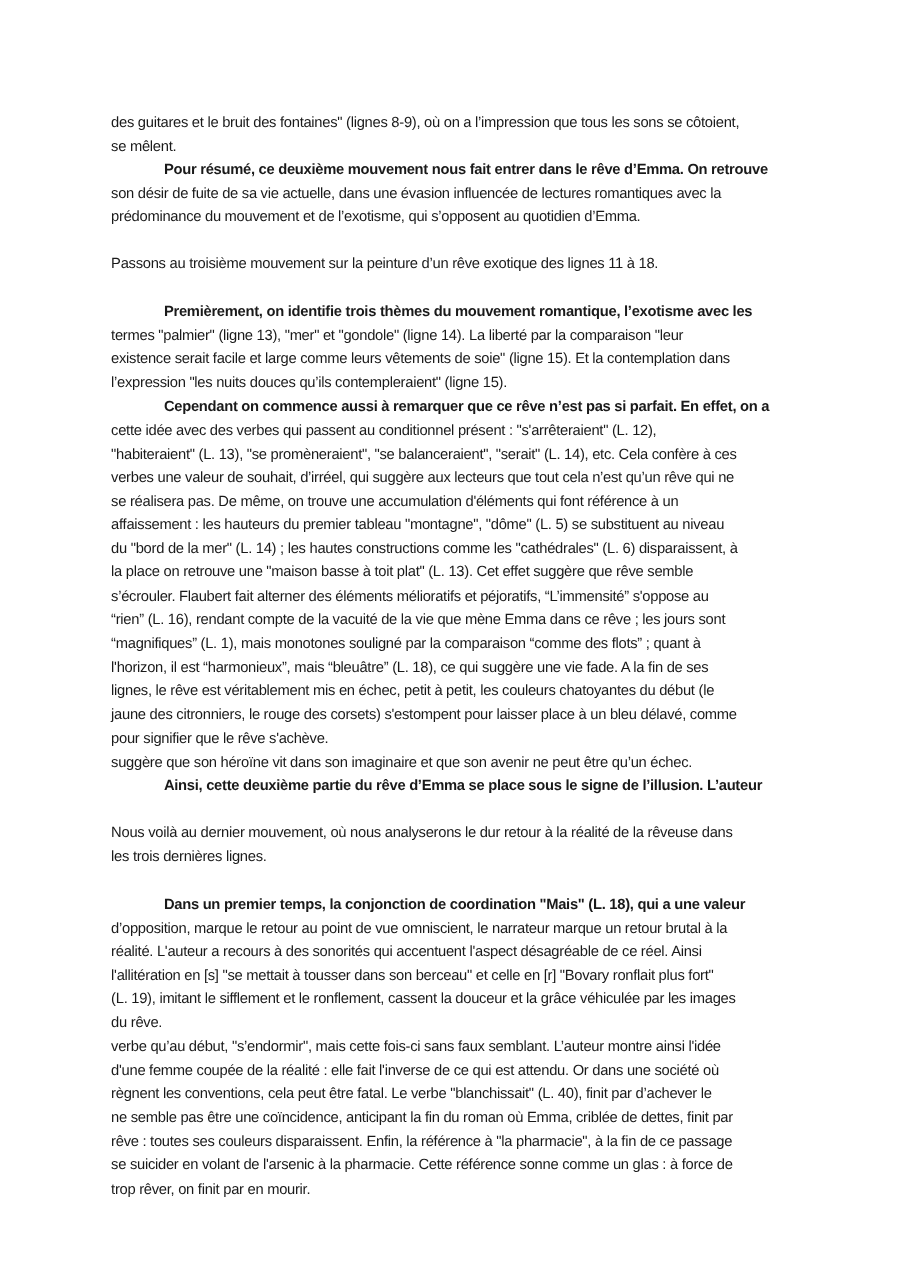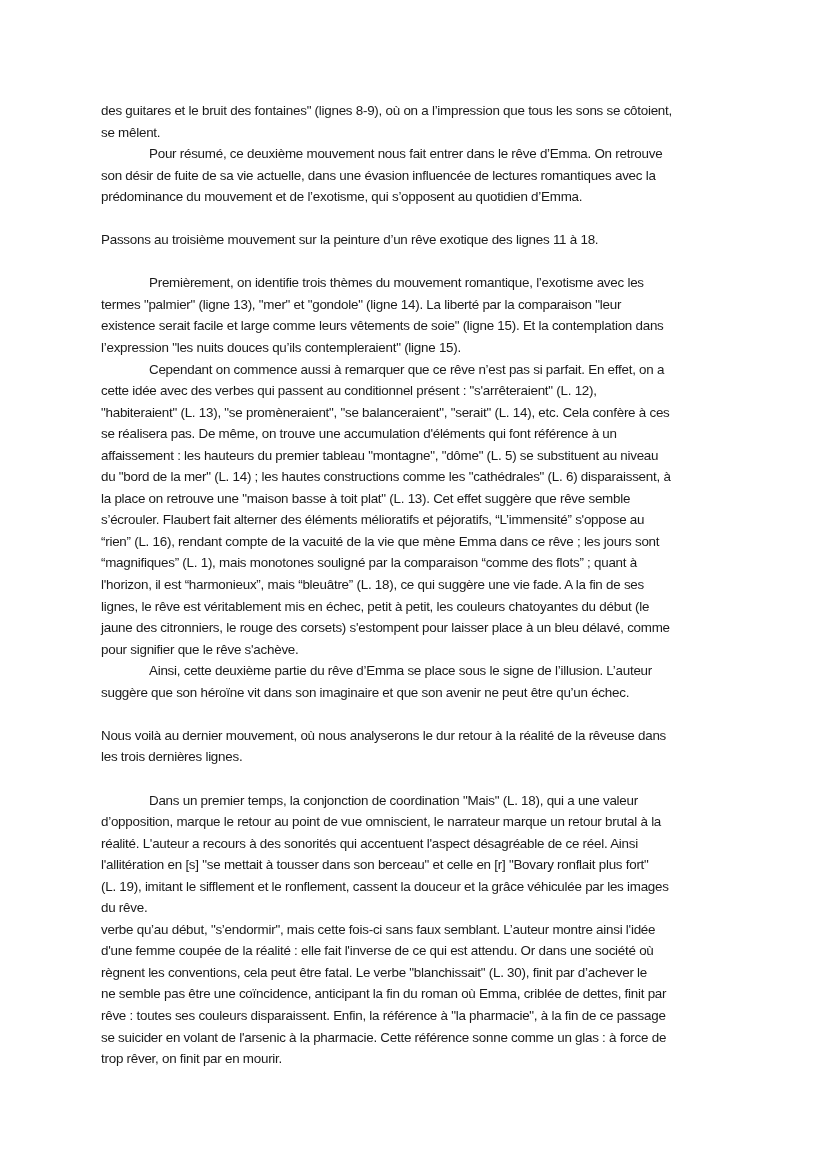--- a/index.html
+++ b/index.html
@@ -8,21 +8,21 @@
     position: absolute; left: 0; top: 0; width: 797px; height: 1171px; background: #ffffff; padding-left: 20px;
   }
   .text {
     position: absolute; left: 101px; top: 100px; width: 630px;
     font-family: "Liberation Sans", sans-serif;
     font-size: 13.4px; color: #1a1a1a; letter-spacing: -0.25px;
   }
   .line {
     height: 21.55px; line-height: 21.55px; white-space: nowrap; overflow: visible;
   }
-  .line.indent { padding-left: 48px; }
+  .line.indent { padding-left: 48px; font-weight: bold; }
   .blank { height: 21.55px; }
 </style>
 </head>
 <body>
 
 <div class="page">
   <div class="text" id="doc-text">
       <div class="paragraph">
         <div class="line">des guitares et le bruit des fontaines" (lignes 8-9), où on a l’impression que tous les sons se côtoient,</div>
         <div class="line">se mêlent.</div>
@@ -40,53 +40,54 @@
       <div class="paragraph">
         <div class="line indent">Premièrement, on identifie trois thèmes du mouvement romantique, l’exotisme avec les</div>
         <div class="line">termes "palmier" (ligne 13), "mer" et "gondole" (ligne 14). La liberté par la comparaison "leur</div>
         <div class="line">existence serait facile et large comme leurs vêtements de soie" (ligne 15). Et la contemplation dans</div>
         <div class="line">l’expression "les nuits douces qu’ils contempleraient" (ligne 15).</div>
       </div>
       <div class="paragraph">
         <div class="line indent">Cependant on commence aussi à remarquer que ce rêve n’est pas si parfait. En effet, on a</div>
         <div class="line">cette idée avec des verbes qui passent au conditionnel présent : "s'arrêteraient" (L. 12),</div>
         <div class="line">"habiteraient" (L. 13), "se promèneraient", "se balanceraient", "serait" (L. 14), etc. Cela confère à ces</div>
+        <div class="line">verbes une valeur de souhait, d’irréel, qui suggère aux lecteurs que tout cela n’est qu’un rêve qui ne</div>
         <div class="line">se réalisera pas. De même, on trouve une accumulation d'éléments qui font référence à un</div>
         <div class="line">affaissement : les hauteurs du premier tableau "montagne", "dôme" (L. 5) se substituent au niveau</div>
         <div class="line">du "bord de la mer" (L. 14) ; les hautes constructions comme les "cathédrales" (L. 6) disparaissent, à</div>
         <div class="line">la place on retrouve une "maison basse à toit plat" (L. 13). Cet effet suggère que rêve semble</div>
         <div class="line">s’écrouler. Flaubert fait alterner des éléments mélioratifs et péjoratifs, “L’immensité” s'oppose au</div>
         <div class="line">“rien” (L. 16), rendant compte de la vacuité de la vie que mène Emma dans ce rêve ; les jours sont</div>
         <div class="line">“magnifiques” (L. 1), mais monotones souligné par la comparaison “comme des flots” ; quant à</div>
         <div class="line">l'horizon, il est “harmonieux”, mais “bleuâtre” (L. 18), ce qui suggère une vie fade. A la fin de ses</div>
         <div class="line">lignes, le rêve est véritablement mis en échec, petit à petit, les couleurs chatoyantes du début (le</div>
         <div class="line">jaune des citronniers, le rouge des corsets) s'estompent pour laisser place à un bleu délavé, comme</div>
         <div class="line">pour signifier que le rêve s'achève.</div>
       </div>
       <div class="paragraph">
+        <div class="line">suggère que son héroïne vit dans son imaginaire et que son avenir ne peut être qu’un échec.</div>
         <div class="line indent">Ainsi, cette deuxième partie du rêve d’Emma se place sous le signe de l’illusion. L’auteur</div>
-        <div class="line">suggère que son héroïne vit dans son imaginaire et que son avenir ne peut être qu’un échec.</div>
       </div>
       <div class="blank"></div>
       <div class="paragraph">
         <div class="line">Nous voilà au dernier mouvement, où nous analyserons le dur retour à la réalité de la rêveuse dans</div>
         <div class="line">les trois dernières lignes.</div>
       </div>
       <div class="blank"></div>
       <div class="paragraph">
         <div class="line indent">Dans un premier temps, la conjonction de coordination "Mais" (L. 18), qui a une valeur</div>
         <div class="line">d’opposition, marque le retour au point de vue omniscient, le narrateur marque un retour brutal à la</div>
         <div class="line">réalité. L'auteur a recours à des sonorités qui accentuent l'aspect désagréable de ce réel. Ainsi</div>
         <div class="line">l'allitération en [s] "se mettait à tousser dans son berceau" et celle en [r] "Bovary ronflait plus fort"</div>
         <div class="line">(L. 19), imitant le sifflement et le ronflement, cassent la douceur et la grâce véhiculée par les images</div>
         <div class="line">du rêve.</div>
       </div>
       <div class="paragraph">
         <div class="line">verbe qu’au début, "s’endormir", mais cette fois-ci sans faux semblant. L’auteur montre ainsi l'idée</div>
         <div class="line">d'une femme coupée de la réalité : elle fait l'inverse de ce qui est attendu. Or dans une société où</div>
-        <div class="line">règnent les conventions, cela peut être fatal. Le verbe "blanchissait" (L. 30), finit par d’achever le</div>
+        <div class="line">règnent les conventions, cela peut être fatal. Le verbe "blanchissait" (L. 40), finit par d’achever le</div>
         <div class="line">ne semble pas être une coïncidence, anticipant la fin du roman où Emma, criblée de dettes, finit par</div>
         <div class="line">rêve : toutes ses couleurs disparaissent. Enfin, la référence à "la pharmacie", à la fin de ce passage</div>
         <div class="line">se suicider en volant de l'arsenic à la pharmacie. Cette référence sonne comme un glas : à force de</div>
         <div class="line">trop rêver, on finit par en mourir.</div>
       </div>
     </div>
 </div>
 
 </body></html>

